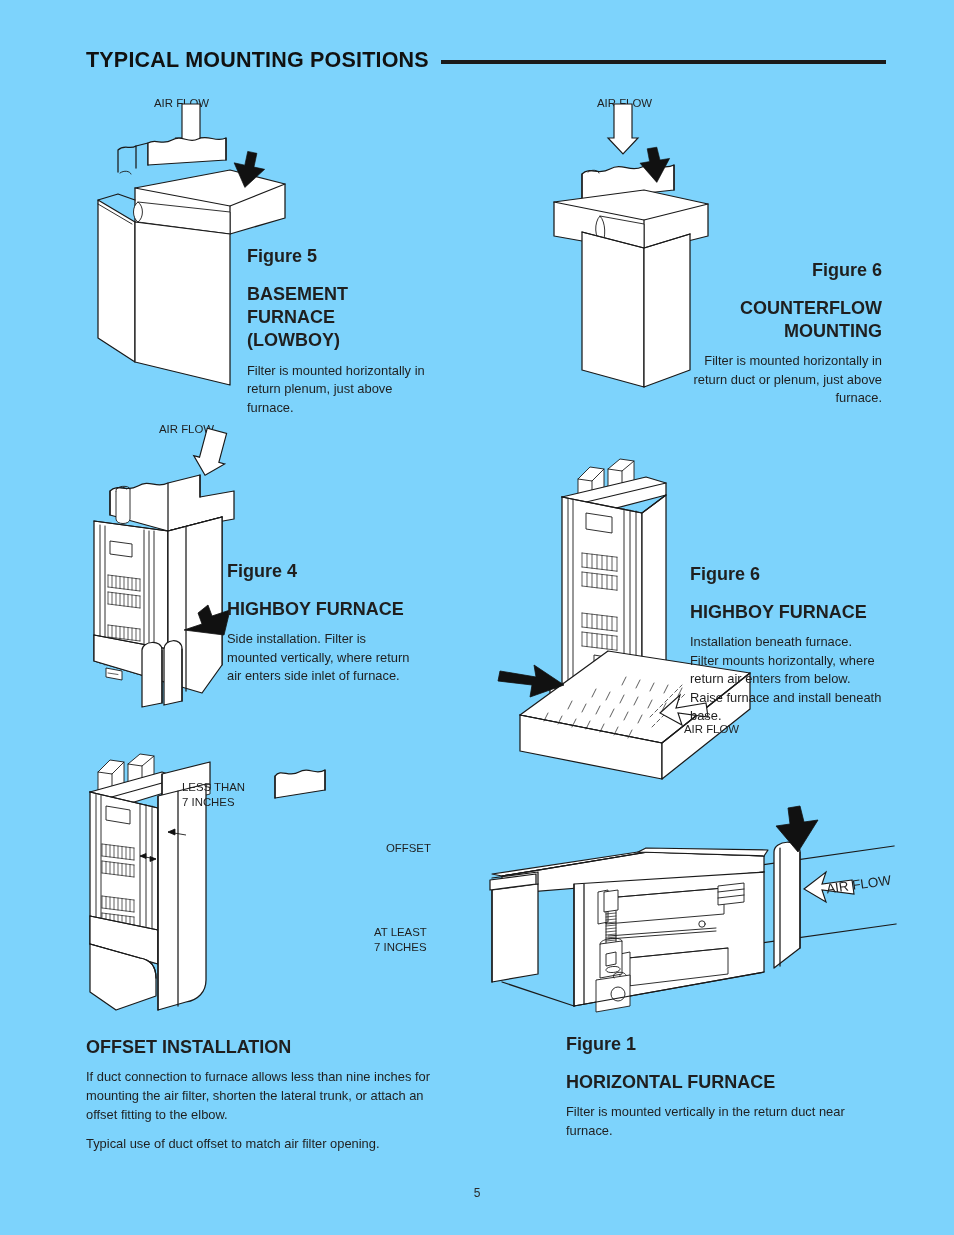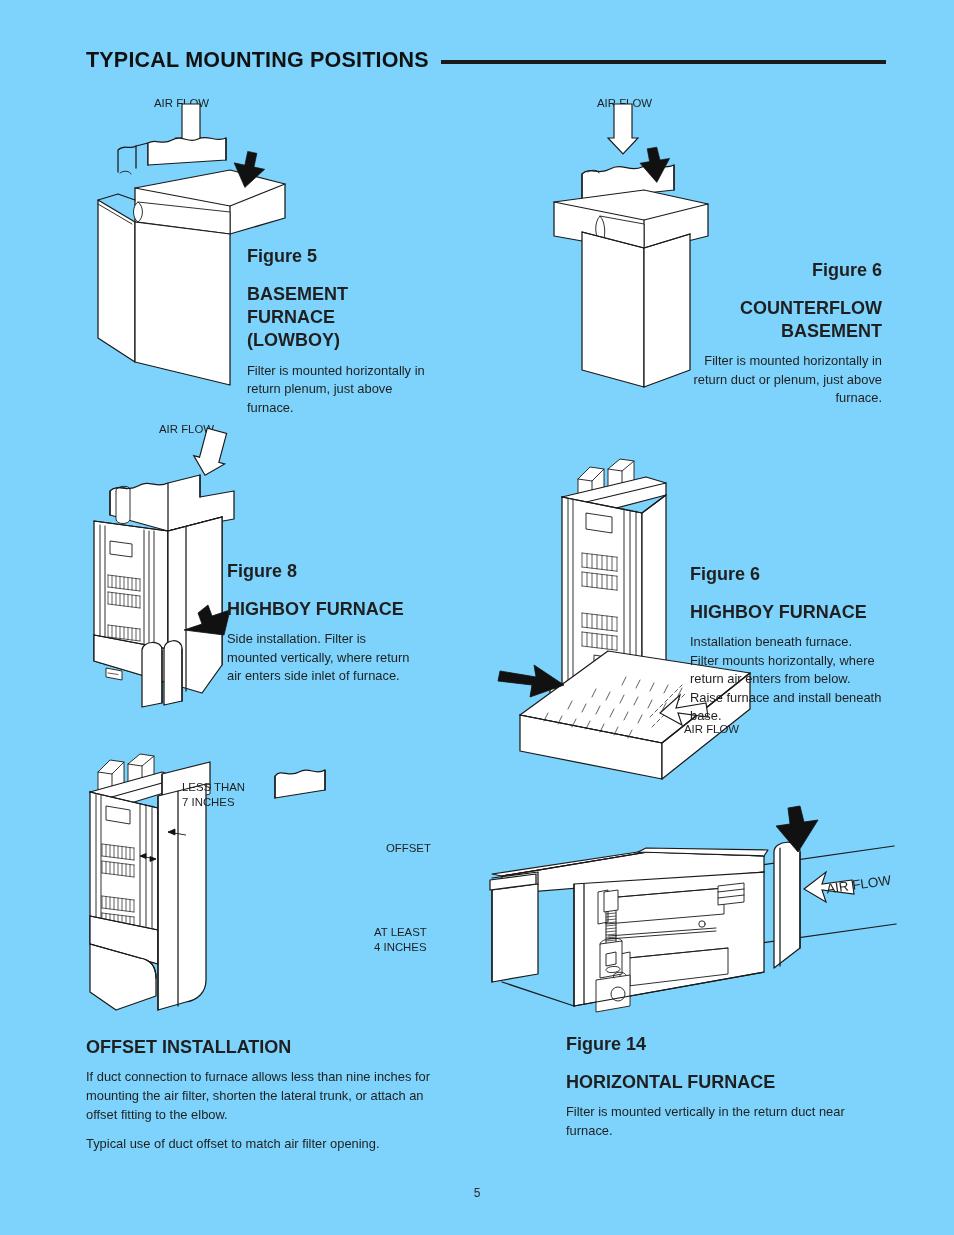--- a/index.html
+++ b/index.html
@@ -177,21 +177,21 @@
       <path class="ln" d="M42,120 L104,136 L150,122"></path>
 
       <g>
         <path class="fk" d="M95,44 L107,42 L104,26 L116,24 L120,40 L132,38 L116,68 Z" transform="scale(0.8) translate(30,20)"></path>
       </g>
     </svg>
   </div>
 
   <div class="caption" style="left:690px; top:258px; width:192px;text-align:right;">
     <div class="fig">Figure 6</div>
-    <div class="head"><span>COUNTERFLOW</span><br><span>BASEMENT</span></div>
+    <div class="head"><span>COUNTERFLOW</span><br><span>MOUNTING</span></div>
     <div class="body">Filter is mounted horizontally in return duct or plenum, just above furnace.</div>
   </div>
 
   <div class="dlabel" style="left:159px; top:422px;">AIR FLOW</div>
 
   <div class="art" style="left:82px; top:435px;">
     <svg width="210" height="290" viewBox="0 0 210 290">
 
       <g>
         <path class="hollow" d="M106,8 L136,8 L136,2 L152,18 L136,34 L136,28 L106,28 Z" transform="rotate(105 129 18)"></path>
@@ -249,21 +249,21 @@
       <path class="fw" d="M82,214 C82,204 100,202 100,214 L100,266 L82,270 Z"></path>
       <path class="ln" d="M100,214 L100,266"></path>
 
       <g>
         <path class="fk" d="M148,175 L130,181 L126,170 L116,178 L120,189 L102,195 L142,200 Z"></path>
       </g>
     </svg>
   </div>
 
   <div class="caption" style="left:227px; top:559px; width:190px;">
-    <div class="fig">Figure 8</div>
+    <div class="fig">Figure 4</div>
     <div class="head">HIGHBOY FURNACE</div>
     <div class="body">Side installation. Filter is mounted vertically, where return air enters side inlet of furnace.</div>
   </div>
 
   <div class="art" style="left:500px; top:455px;">
     <svg width="290" height="320" viewBox="0 0 290 320">
 
       <path class="fw-t" d="M78,24 L90,12 L104,14 L104,36 L92,46 L78,42 Z"></path>
       <path class="ln-t" d="M78,24 L92,26 L104,14 M92,26 L92,46"></path>
       <path class="fw-t" d="M108,14 L120,4 L134,6 L134,28 L122,38 L108,34 Z"></path>
@@ -468,21 +468,21 @@
 
       <g>
         <path class="fk" d="M84,278 L82,300 L88,294 L93,302 L97,299 L92,291 L100,290 Z"></path>
       </g>
     </path>
       </svg>
   </div>
 
   <div class="dlabel" style="left:386px; top:841px;">OFFSET</div>
   <div class="dlabel" style="left:374px; top:925px; width:90px;">AT LEAST
-4 INCHES</div>
+7 INCHES</div>
 
   <div class="caption" style="left:86px; top:1036px; width:352px;">
     <div class="head">OFFSET INSTALLATION</div>
     <div class="body">If duct connection to furnace allows less than nine inches for mounting the air filter, shorten the lateral trunk, or attach an offset fitting to the elbow.</div>
     <div class="body">Typical use of duct offset to match air filter opening.</div>
   </div>
 
   <div class="art" style="left:478px; top:822px;">
     <svg width="420" height="200" viewBox="0 0 420 200">
 
@@ -552,20 +552,20 @@
 
       <g>
         <path class="hollow" d="M374,58 L344,62 L348,50 L326,67 L348,80 L344,68 L376,72 Z"></path>
       </g>
     </svg>
   </div>
 
   <div class="dlabel" style="left:826px; top:876px; font-size:13.5px; transform:rotate(-8deg);">AIR FLOW</div>
 
   <div class="caption" style="left:566px; top:1032px; width:300px;">
-    <div class="fig">Figure 14</div>
+    <div class="fig">Figure 1</div>
     <div class="head">HORIZONTAL FURNACE</div>
     <div class="body">Filter is mounted vertically in the return duct near furnace.</div>
   </div>
 
   <div class="pageno">5</div>
 
 </div>
 
 </body></html>

